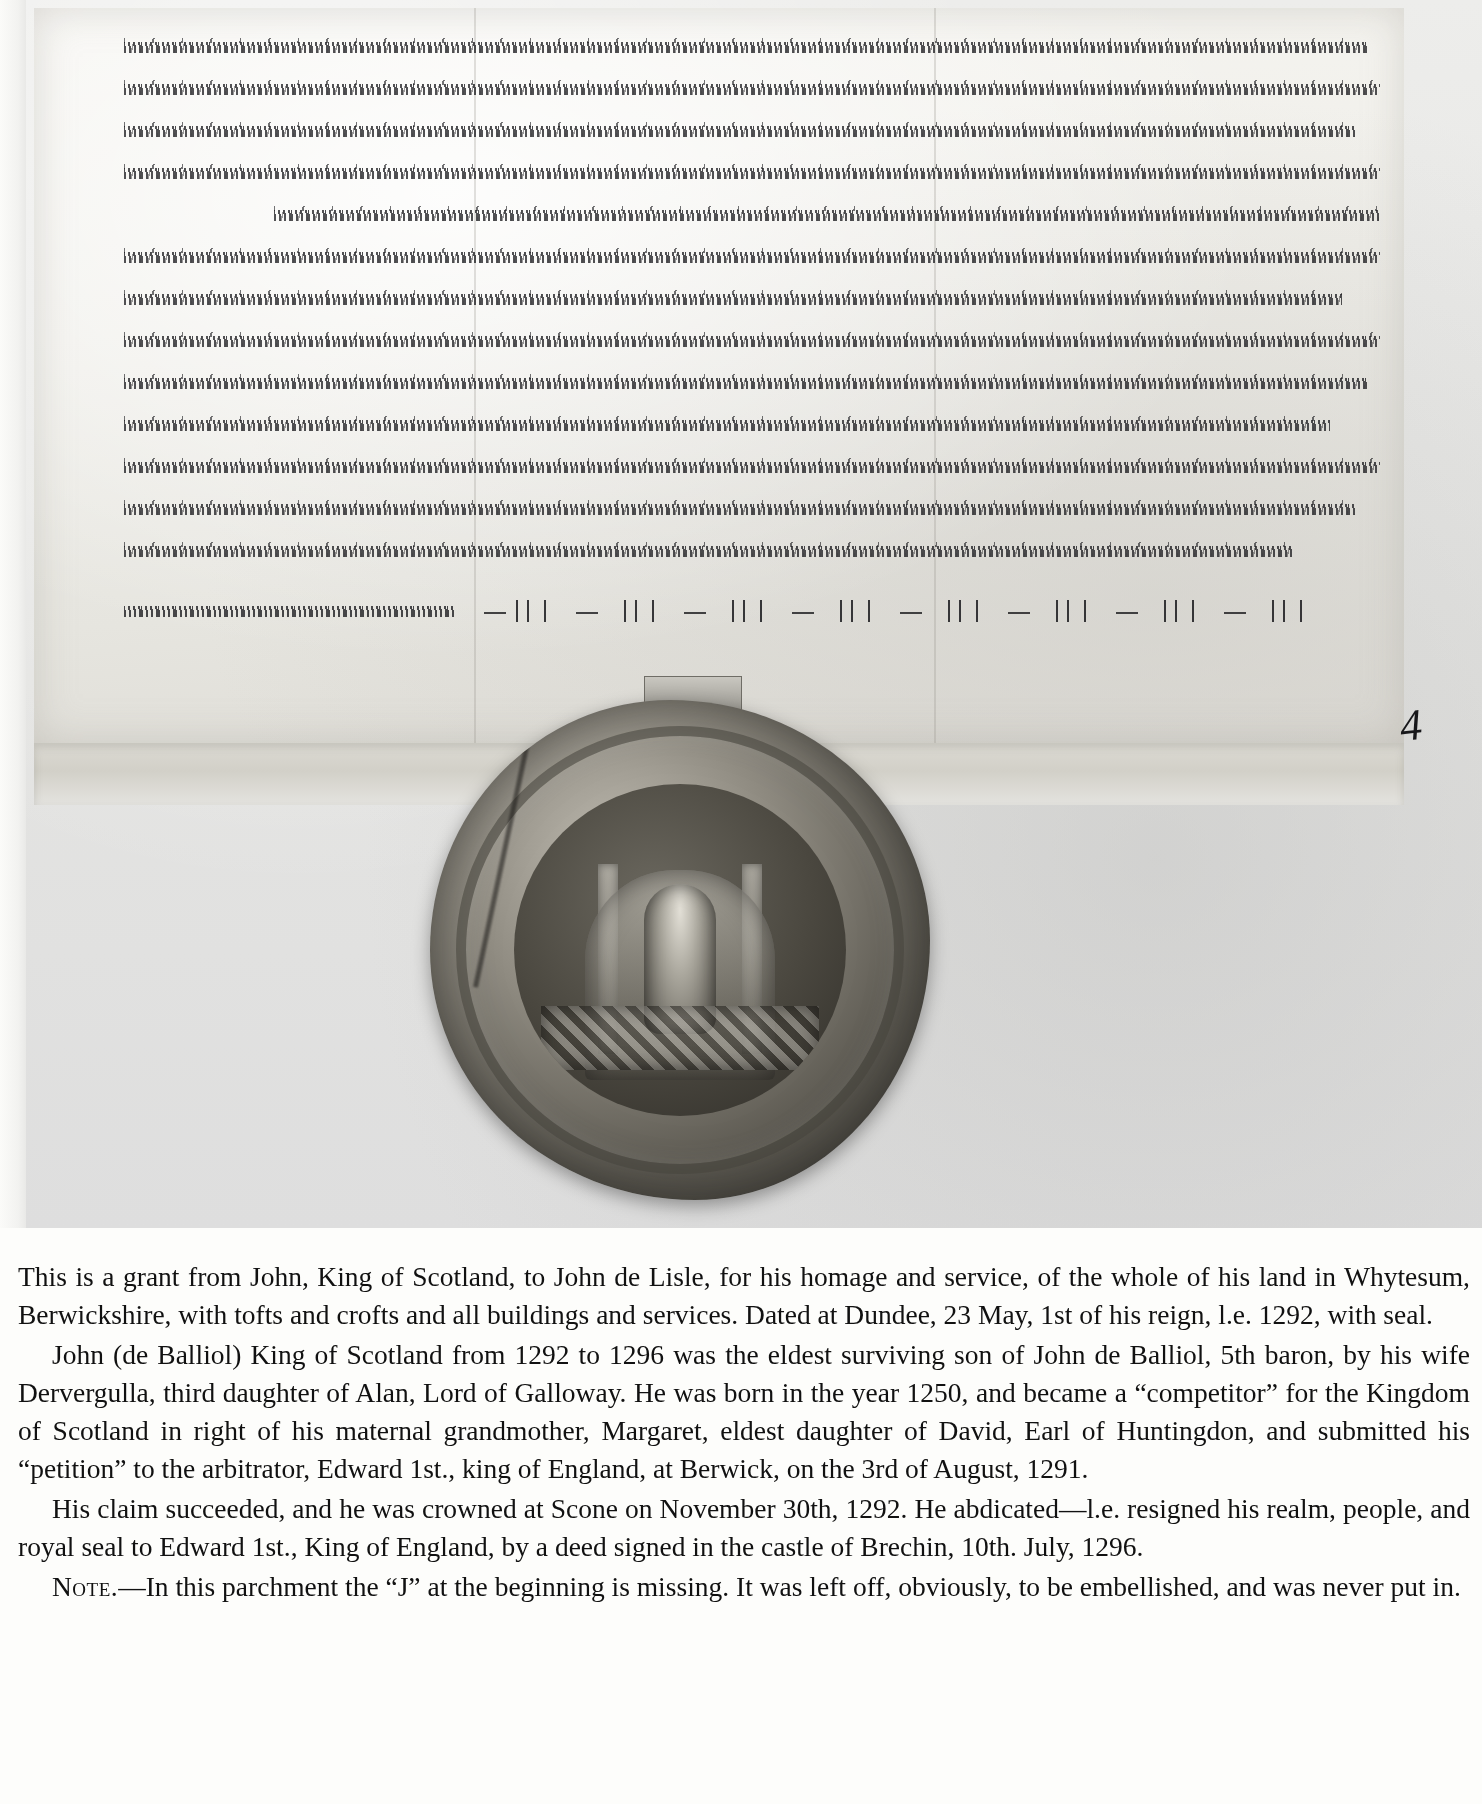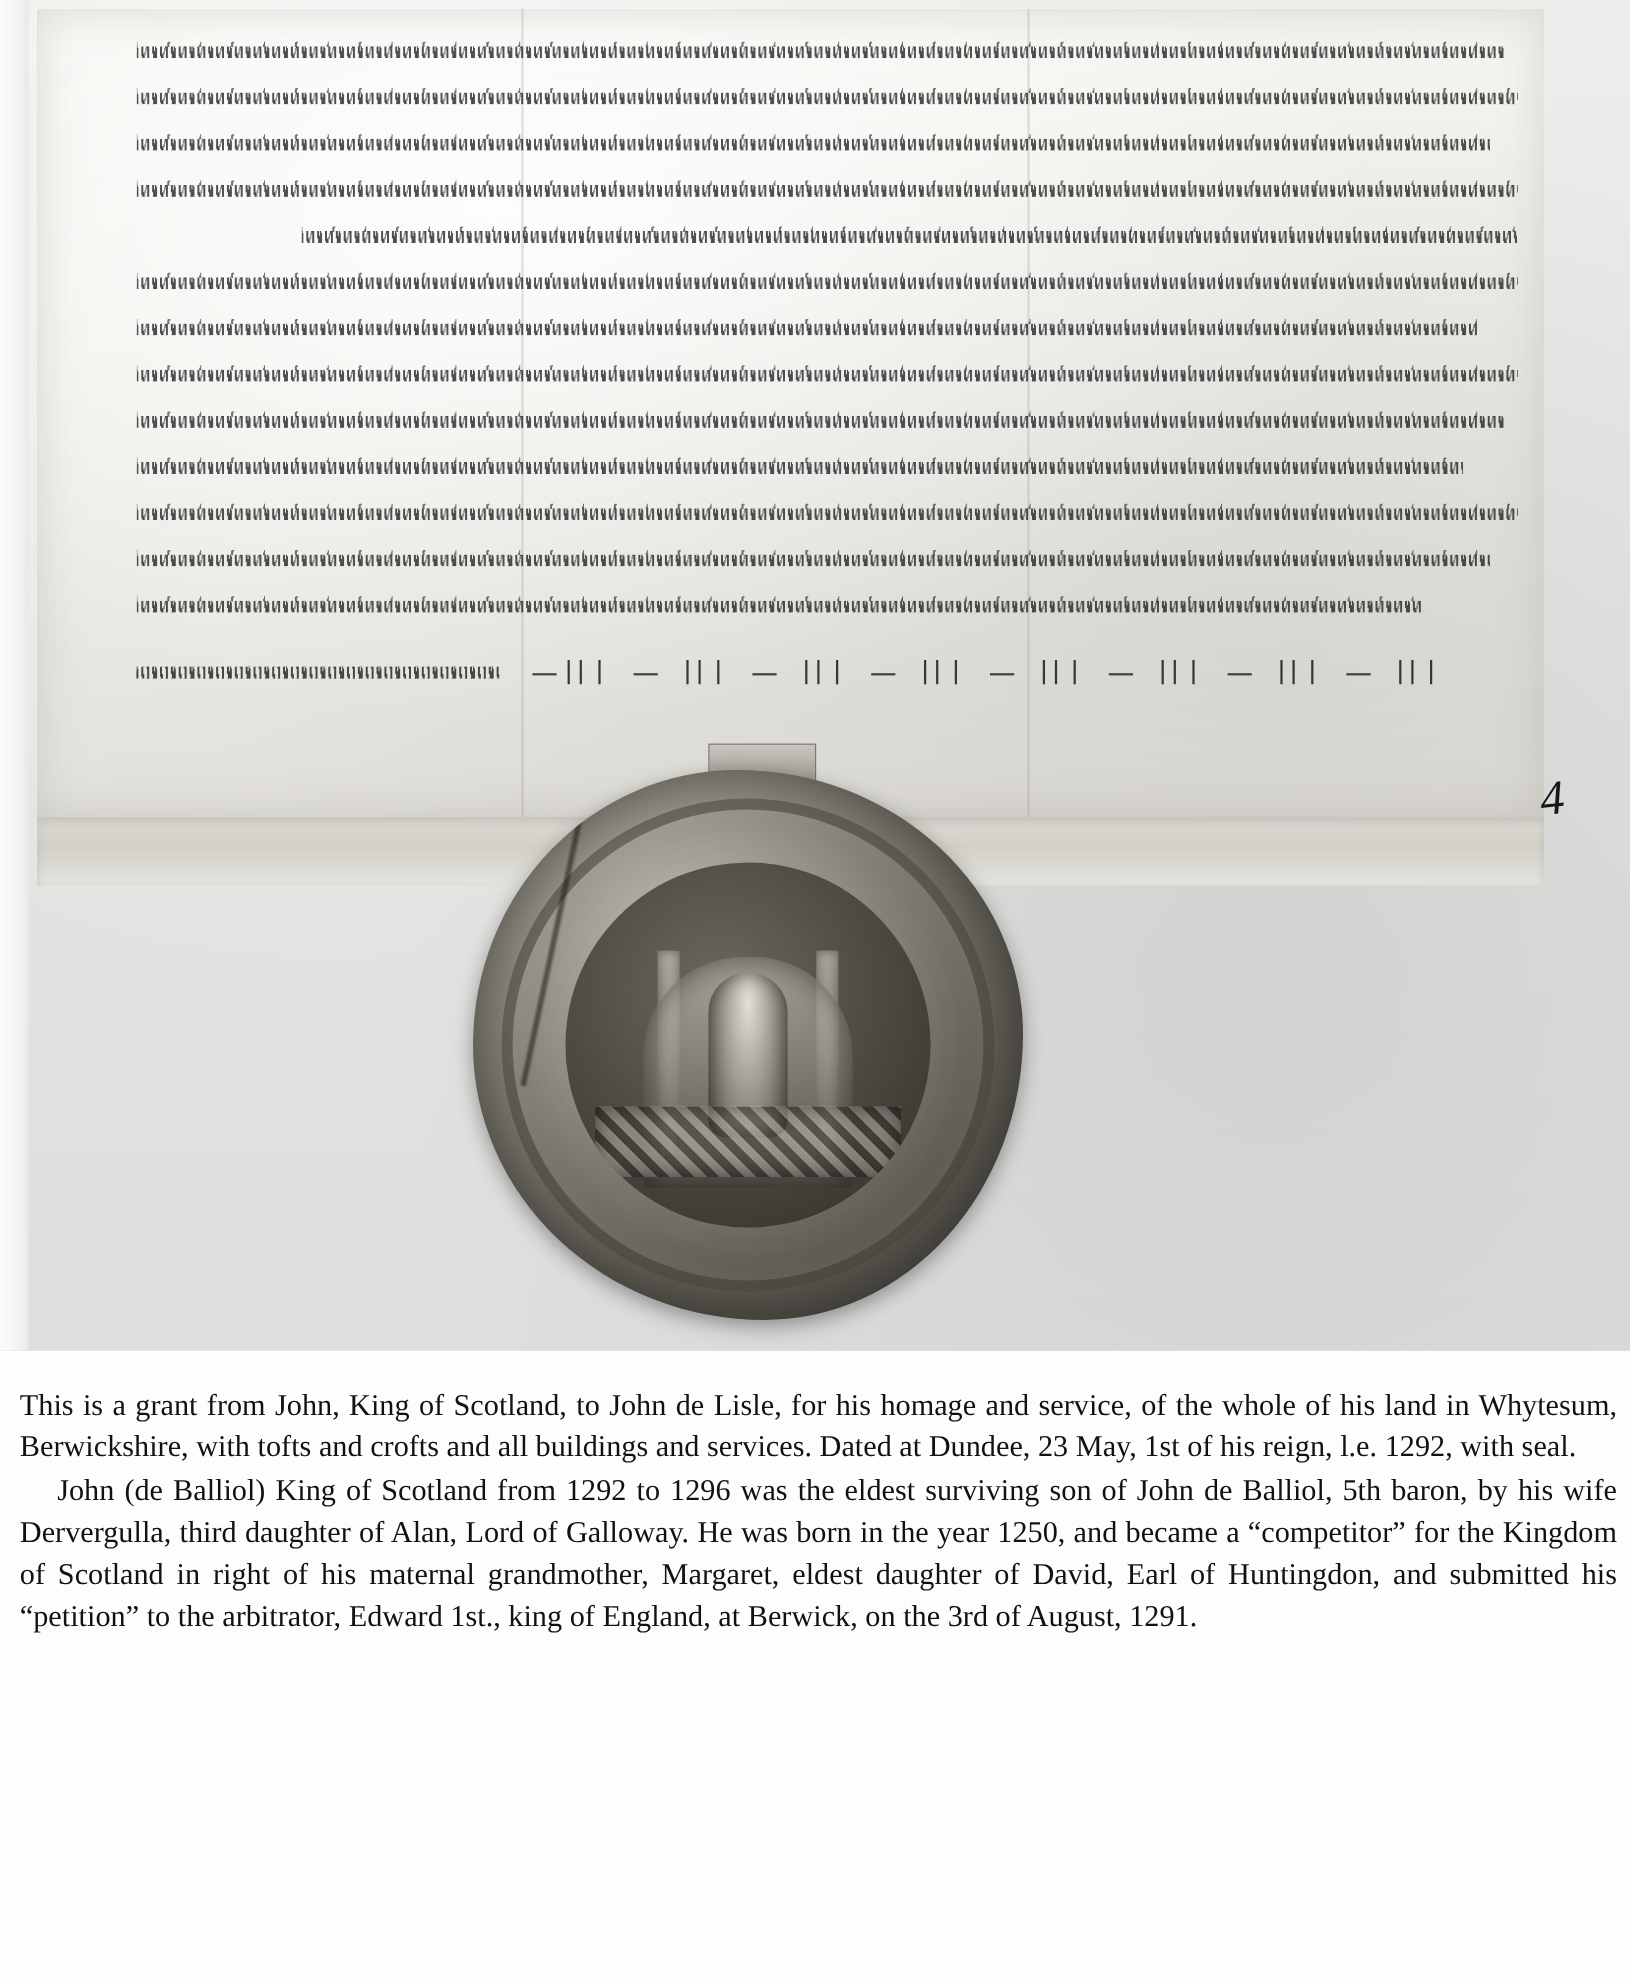--- a/index.html
+++ b/index.html
@@ -429,15 +429,17 @@
           <div class="seal-base"></div>
         </div>
         <div class="seal-crack"></div>
       </div>
     </div>
   </div>
 
   <div class="caption">
     <p>This is a grant from John, King of Scotland, to John de Lisle, for his homage and service, of the whole of his land in Whytesum, Berwickshire, with tofts and crofts and all buildings and services.   Dated at Dundee, 23 May, 1st of his reign, l.e. 1292, with seal.</p>
     <p class="indent">John (de Balliol) King of Scotland from 1292 to 1296 was the eldest surviving son of John de Balliol, 5th baron, by his wife Dervergulla, third daughter of Alan, Lord of Galloway.   He was born in the year 1250, and became a “competitor” for the Kingdom of Scotland in right of his maternal grandmother, Margaret, eldest daughter of David, Earl of Huntingdon, and submitted his “petition” to the arbitrator, Edward 1st., king of England, at Berwick, on the 3rd of August, 1291.</p>
+    <p class="indent">His claim succeeded, and he was crowned at Scone on November 30th, 1292.   He abdicated—l.e. resigned his realm, people, and royal seal to Edward 1st., King of England, by a deed signed in the castle of Brechin, 10th. July, 1296.</p>
+    <p class="indent"><span class="smallcaps">Note.</span><span>—In this parchment the  “J” at the beginning is missing.   It was left off, obviously, to be embellished, and was never put in.</span></p>
   </div>
 
 </div>
 
 </body></html>

